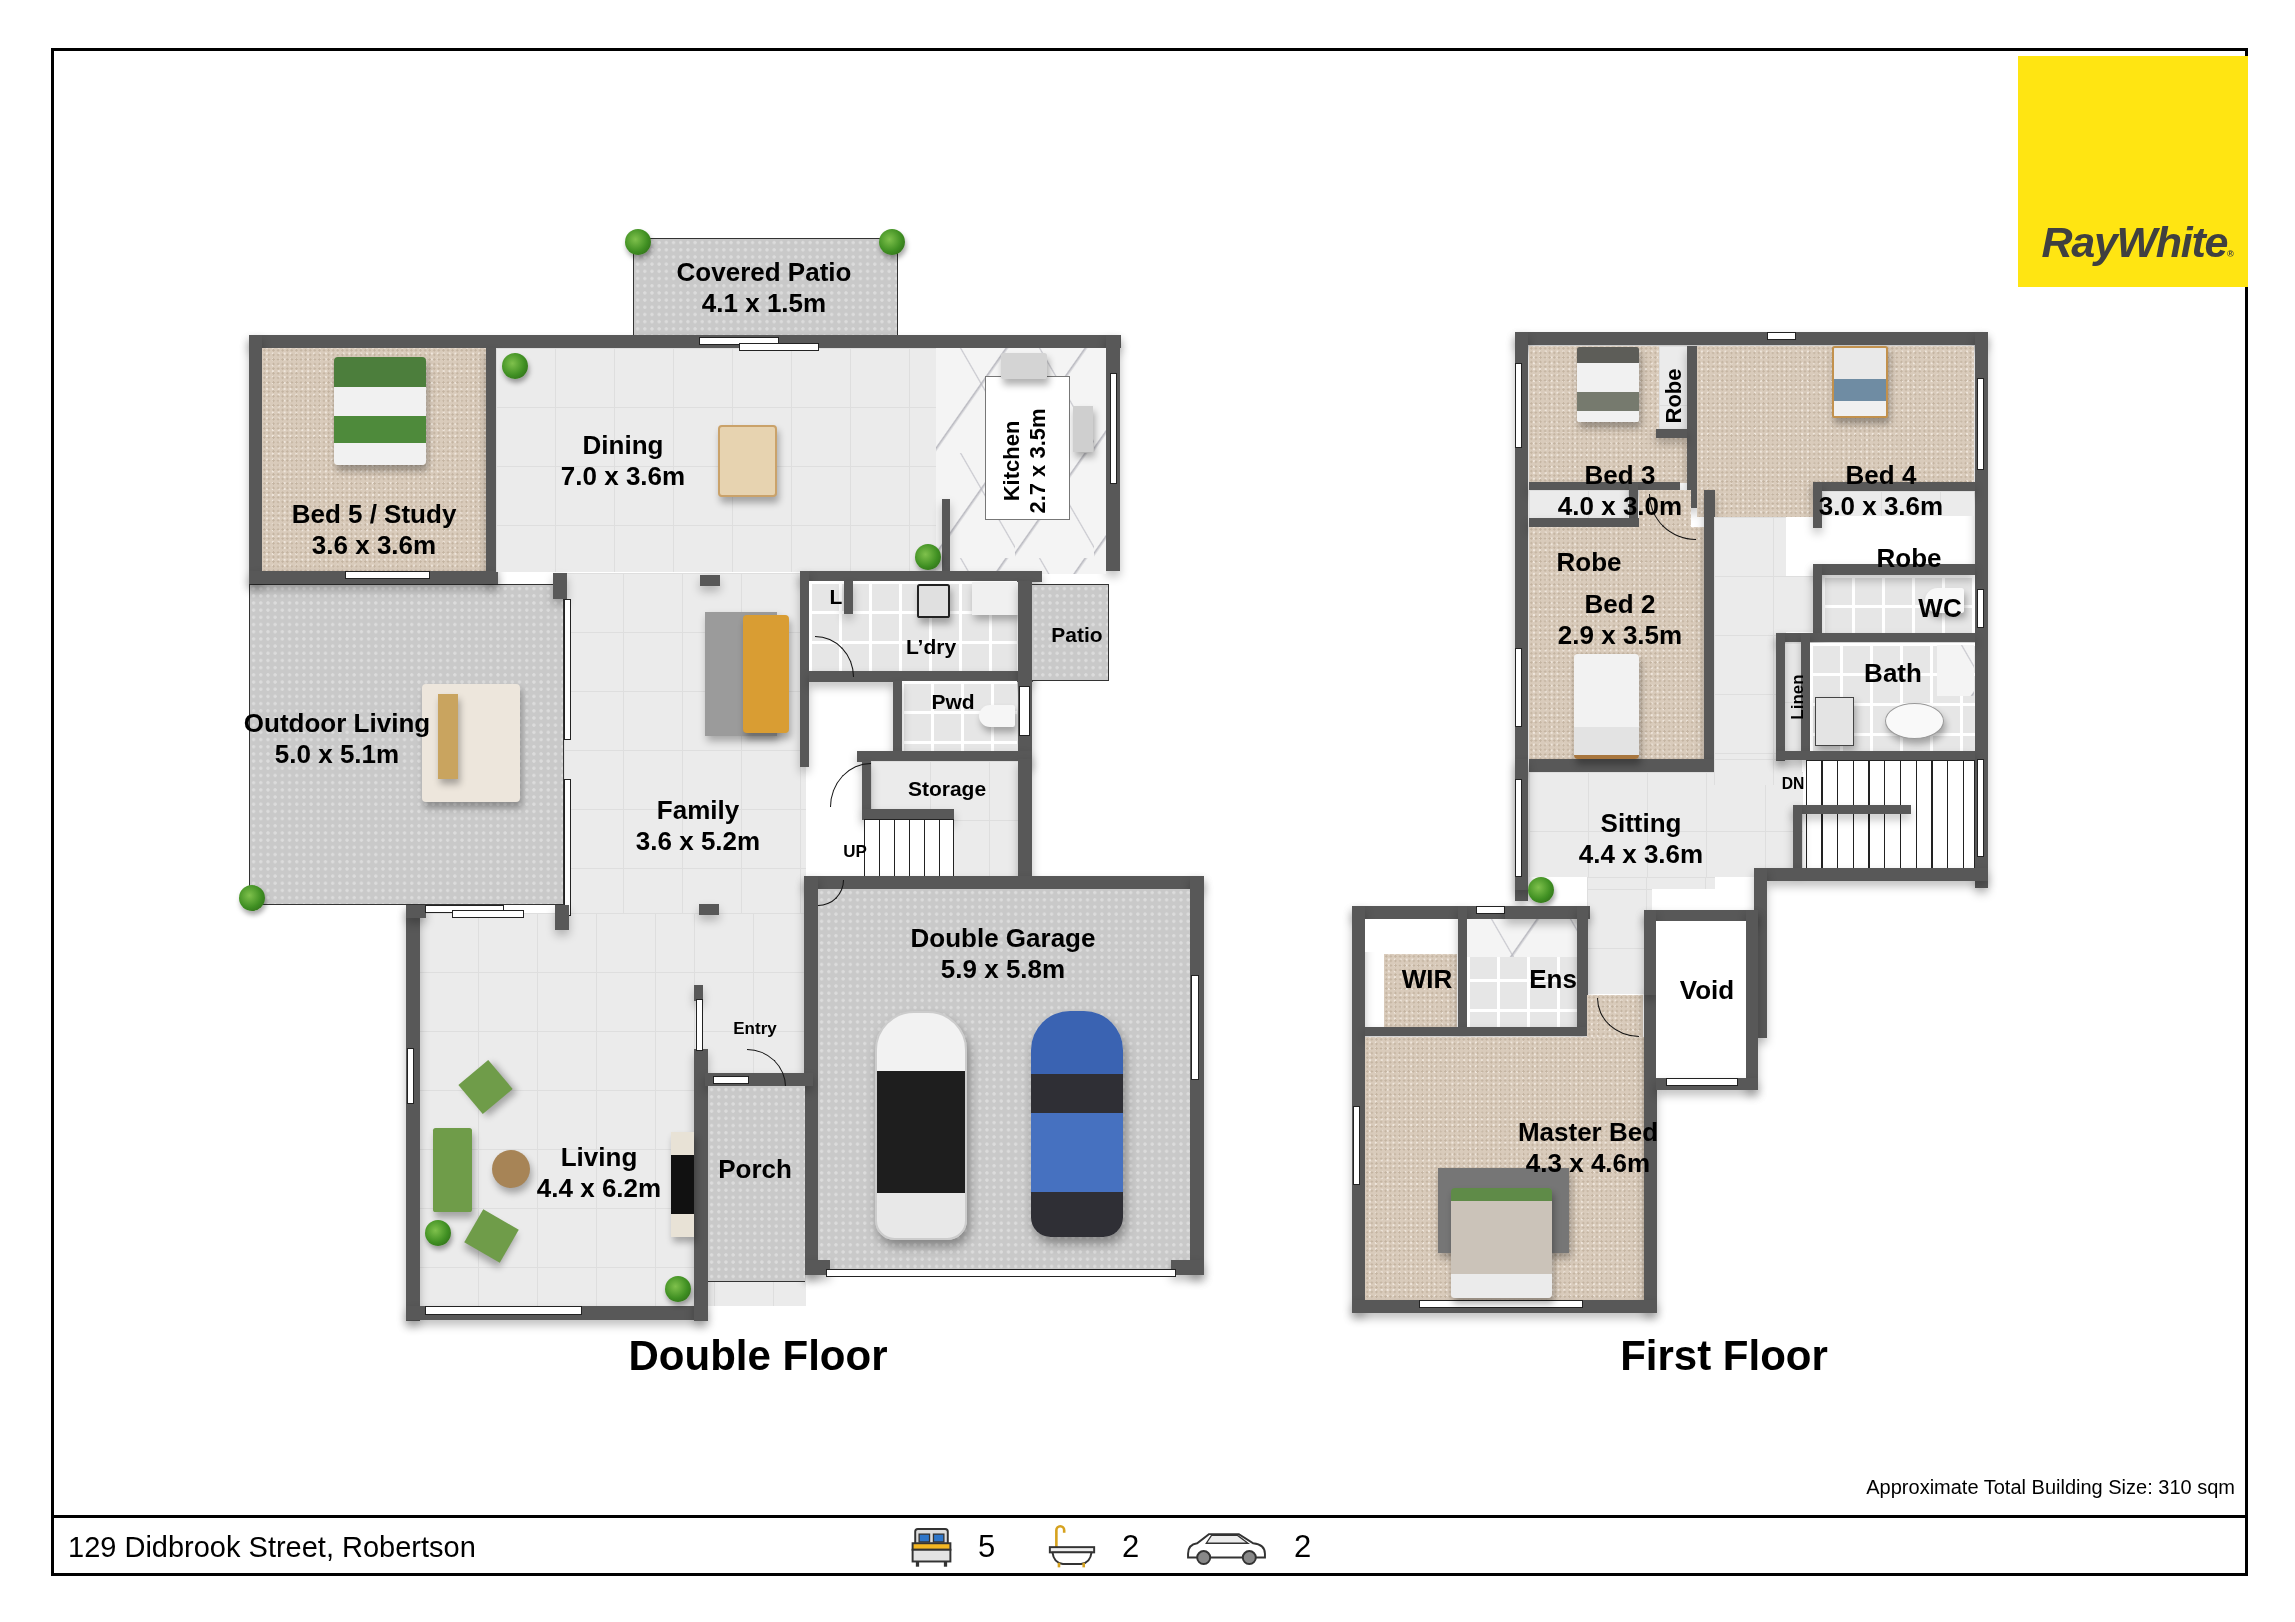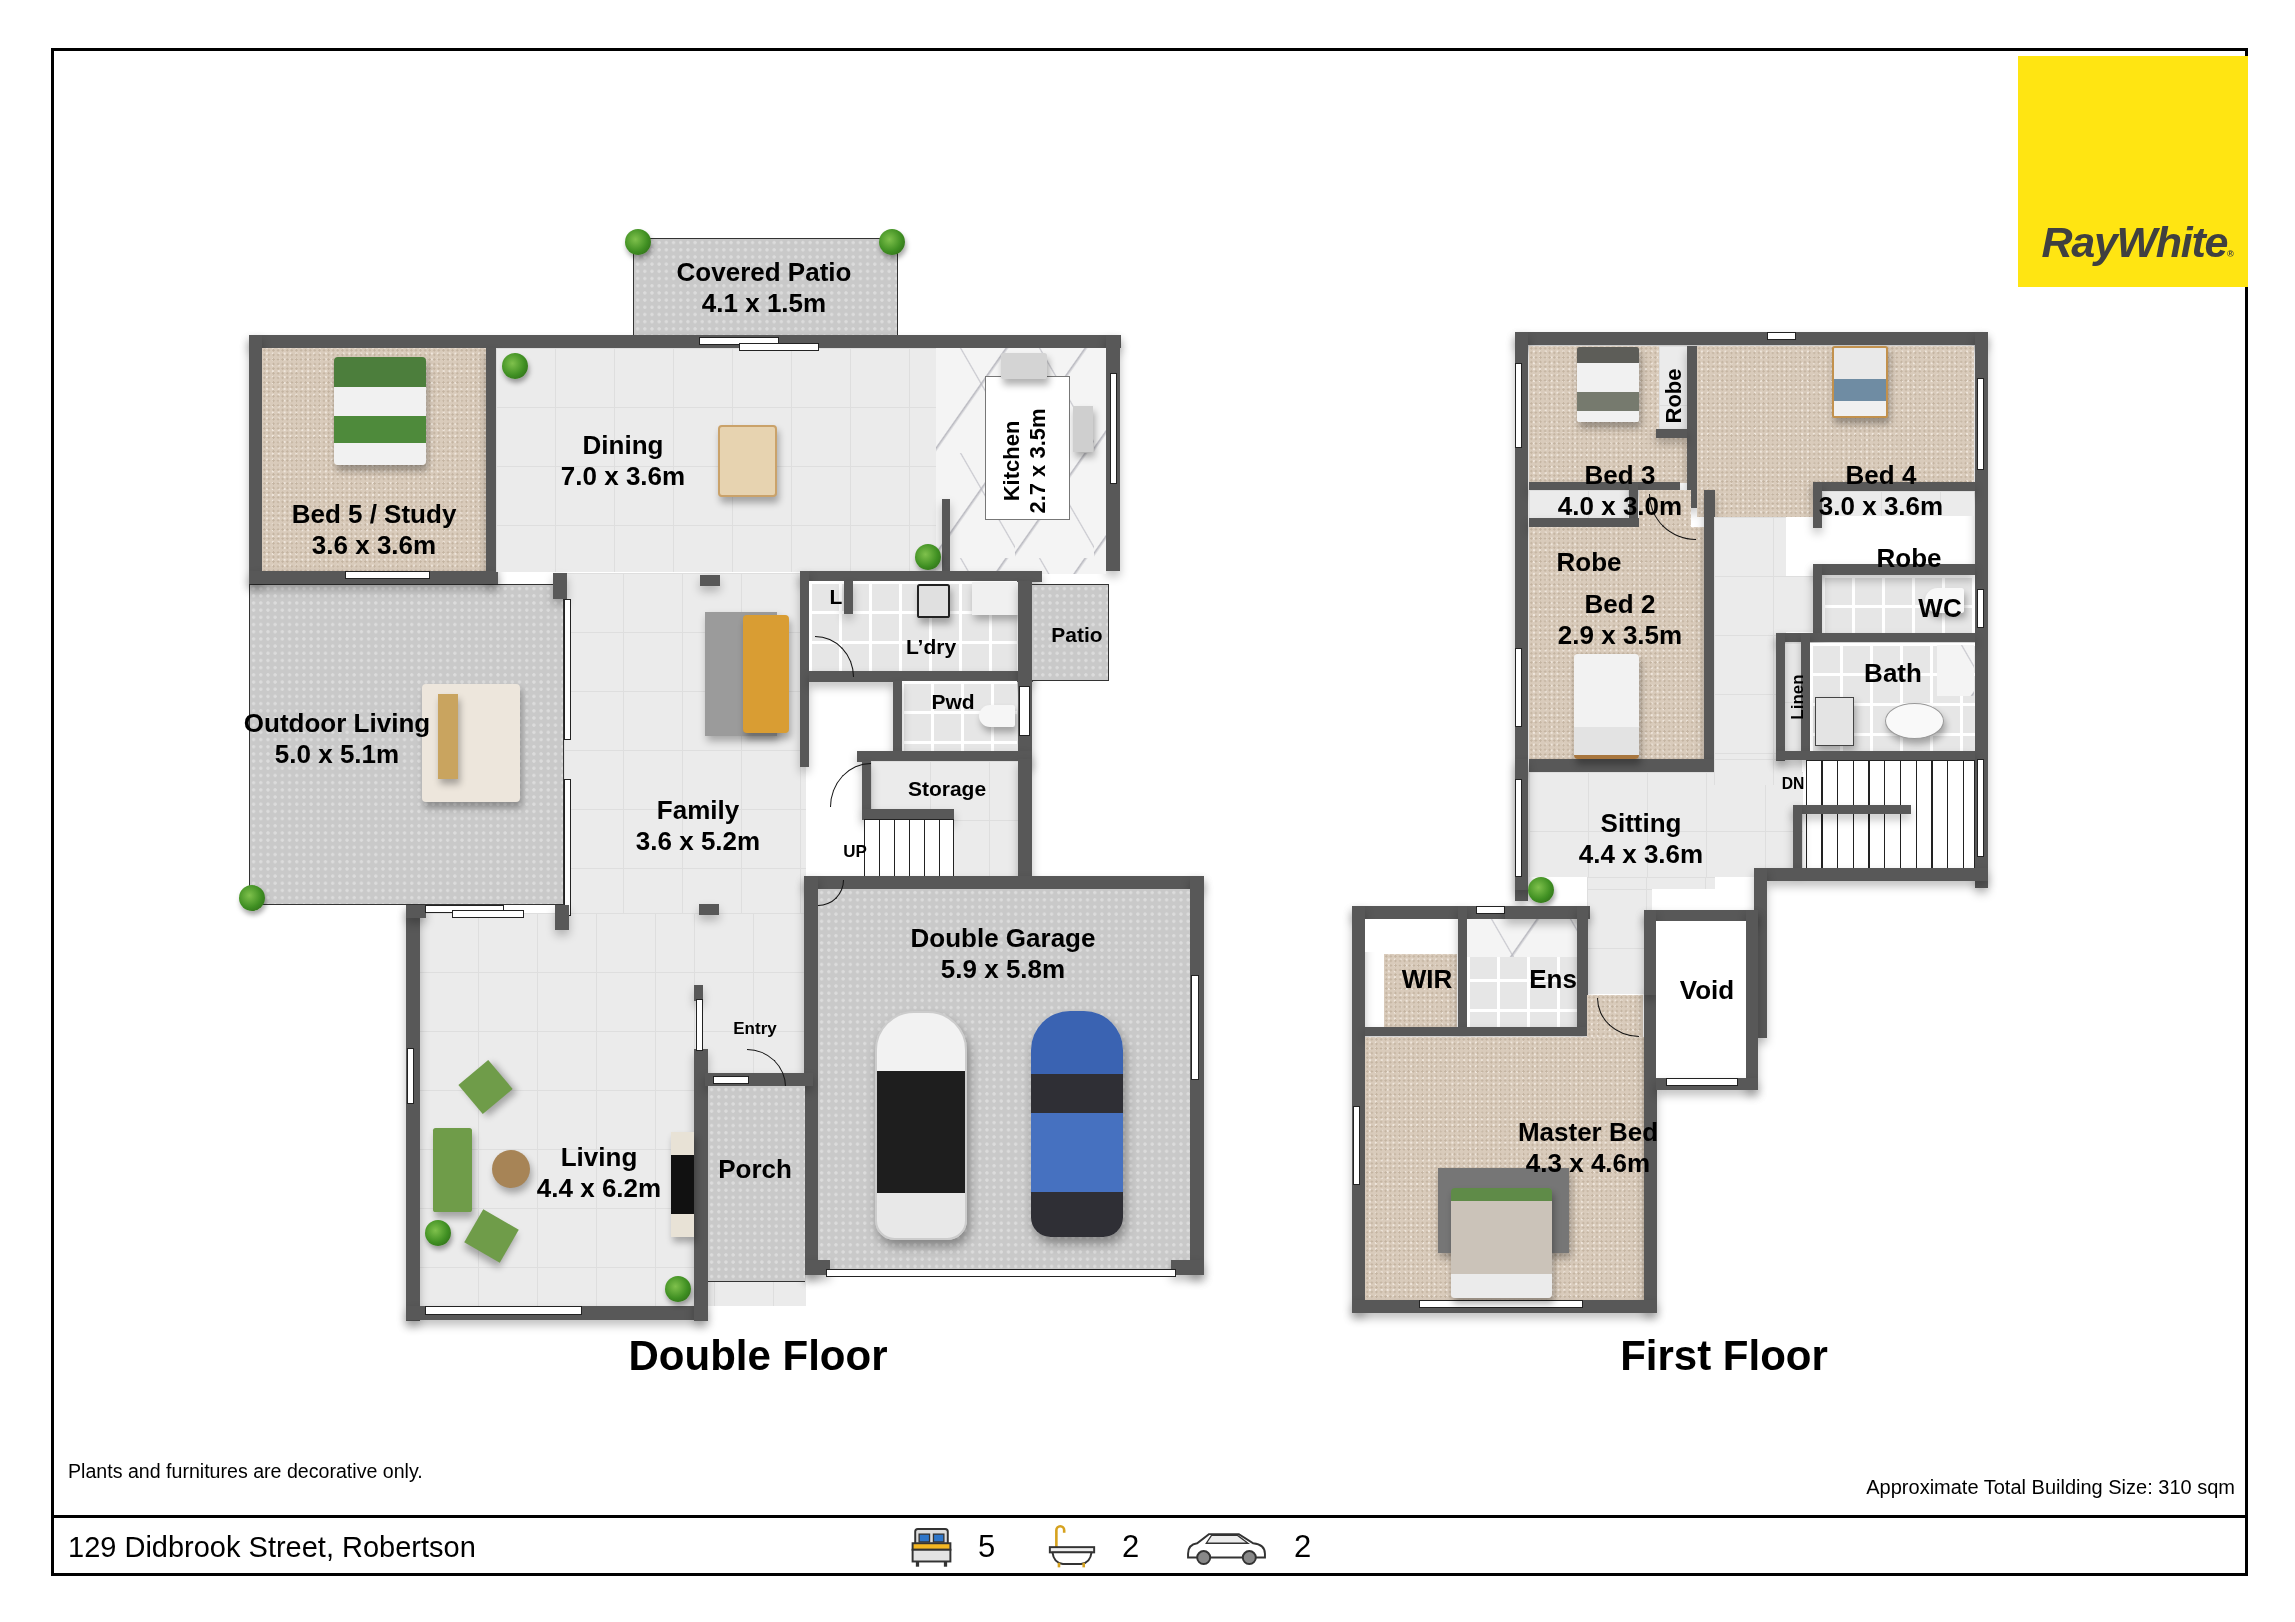--- a/index.html
+++ b/index.html
@@ -373,21 +373,20 @@
     </div>
   <div class="label label-sm" style="left:1588px;top:1112px;margin-top:36px;">
       <div>Master Bed</div>
       <div>4.3 x 4.6m</div>
     </div>
 
   <div class="floor-title" style="left:1724px;top:1332px;">First Floor</div>
 </div>
 
 <div class="disclaimer">
-  <div>Plants and furnitures are decorative only.</div>
 </div>
 <div class="total">Approximate Total Building Size: 310 sqm</div>
 <div class="address">129 Didbrook Street, Robertson</div>
 
 <div class="feature" style="left:910px;">
   <svg width="43" height="43" viewBox="0 0 66 66">
     <rect x="8" y="6" width="50" height="26" rx="4" fill="#ddd" stroke="#333" stroke-width="3"></rect>
     <rect x="14" y="14" width="16" height="12" fill="#2f76c9" stroke="#333" stroke-width="2"></rect>
     <rect x="36" y="14" width="16" height="12" fill="#2f76c9" stroke="#333" stroke-width="2"></rect>
     <rect x="4" y="28" width="58" height="10" fill="#f4b723" stroke="#333" stroke-width="3"></rect>

